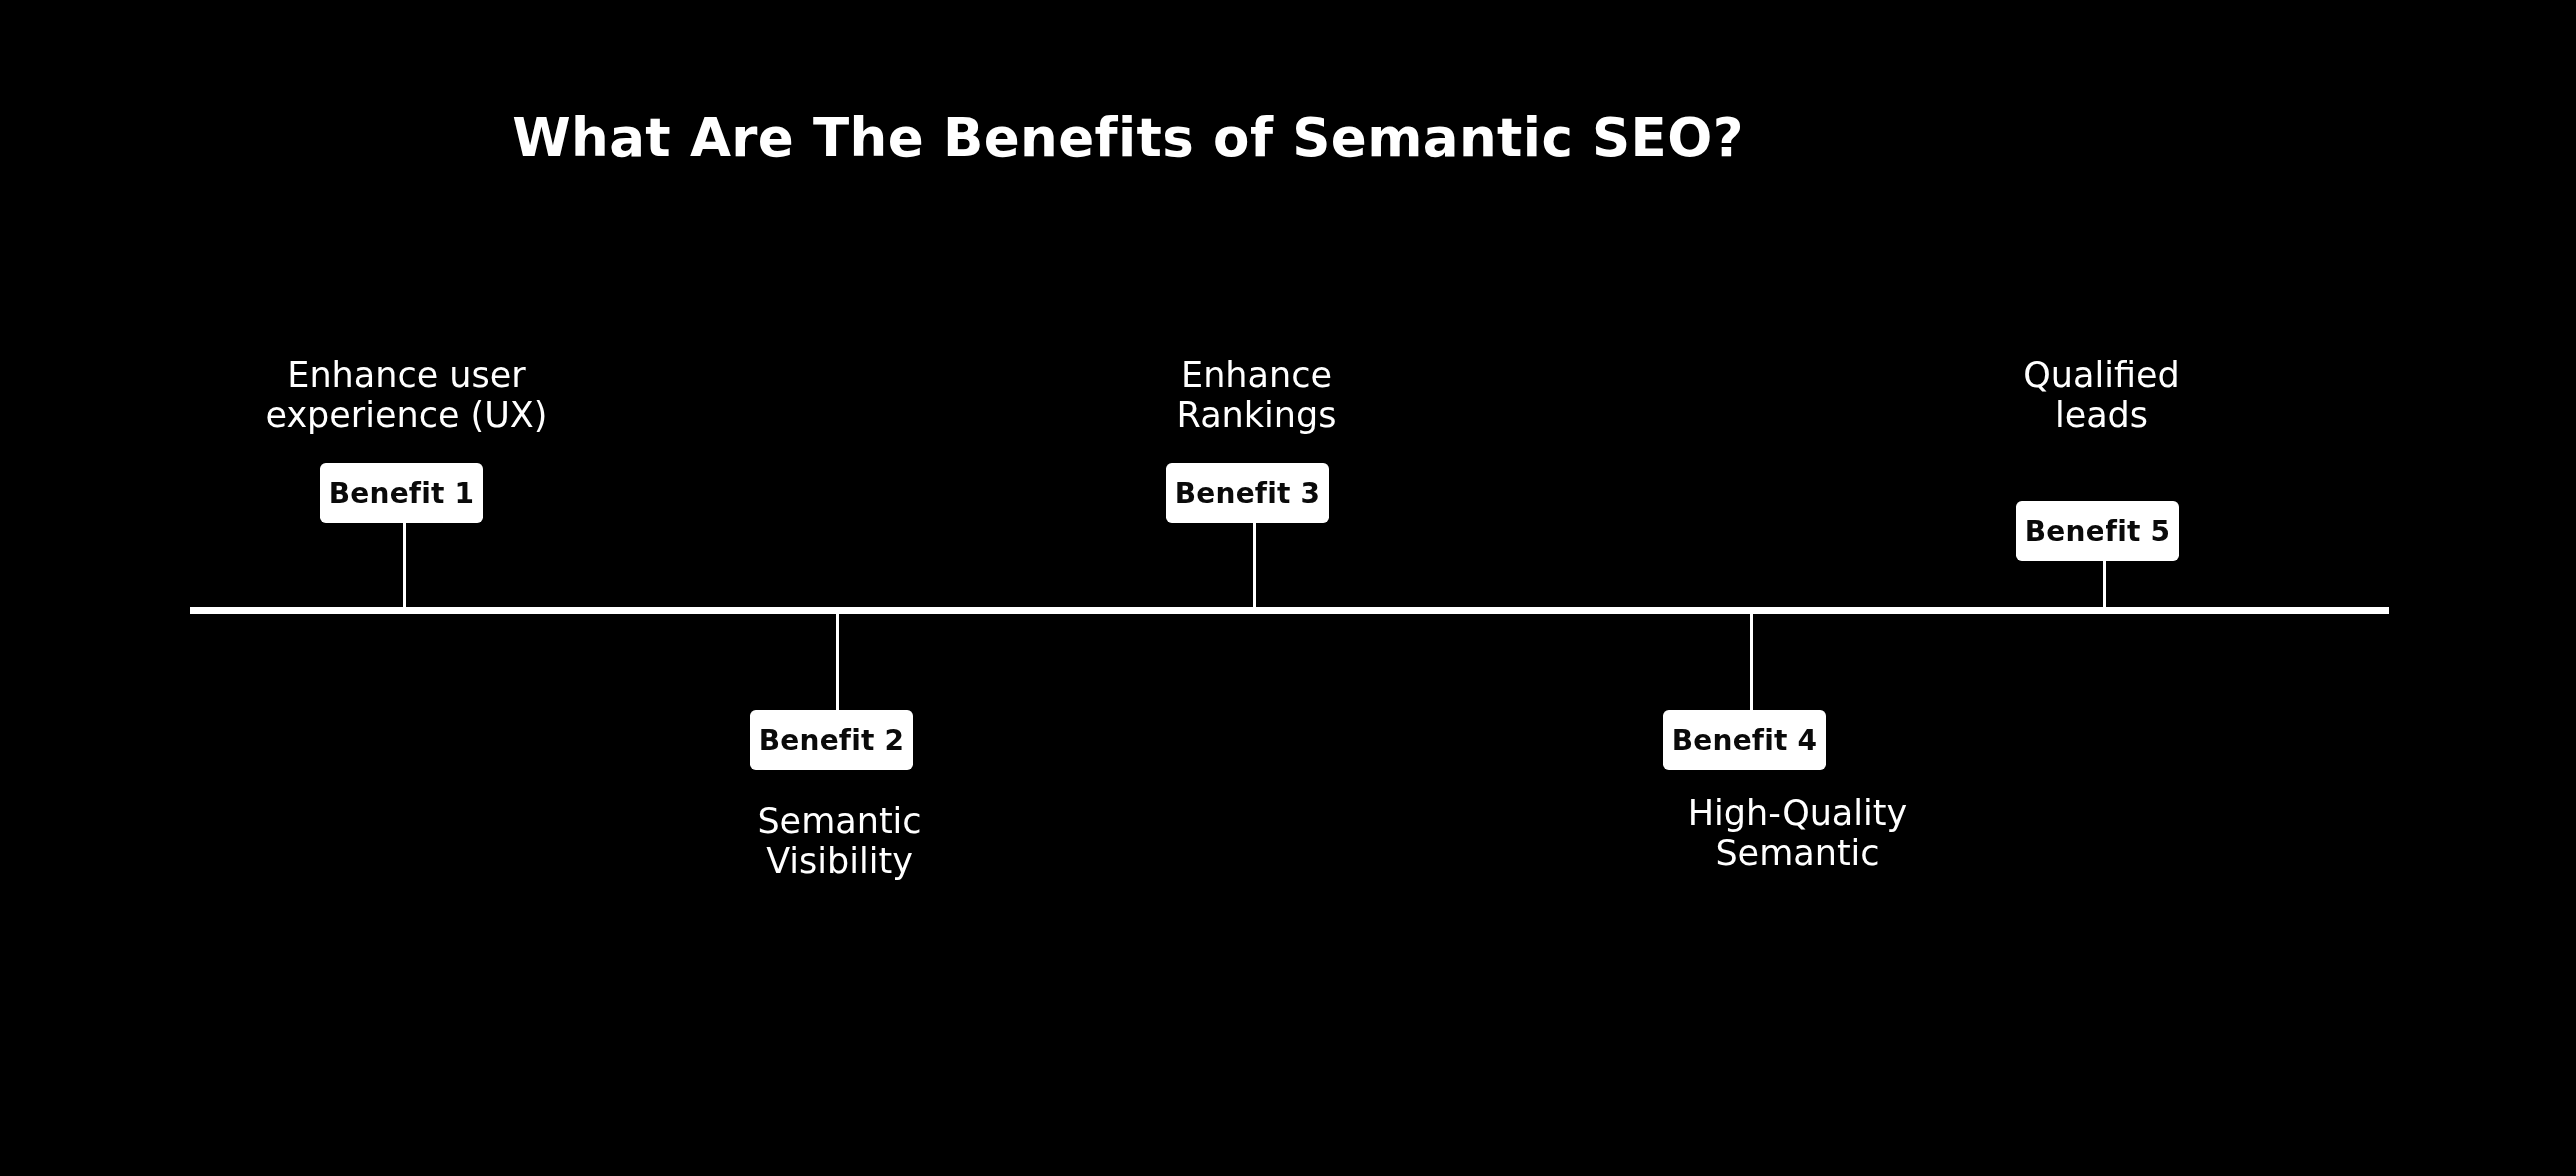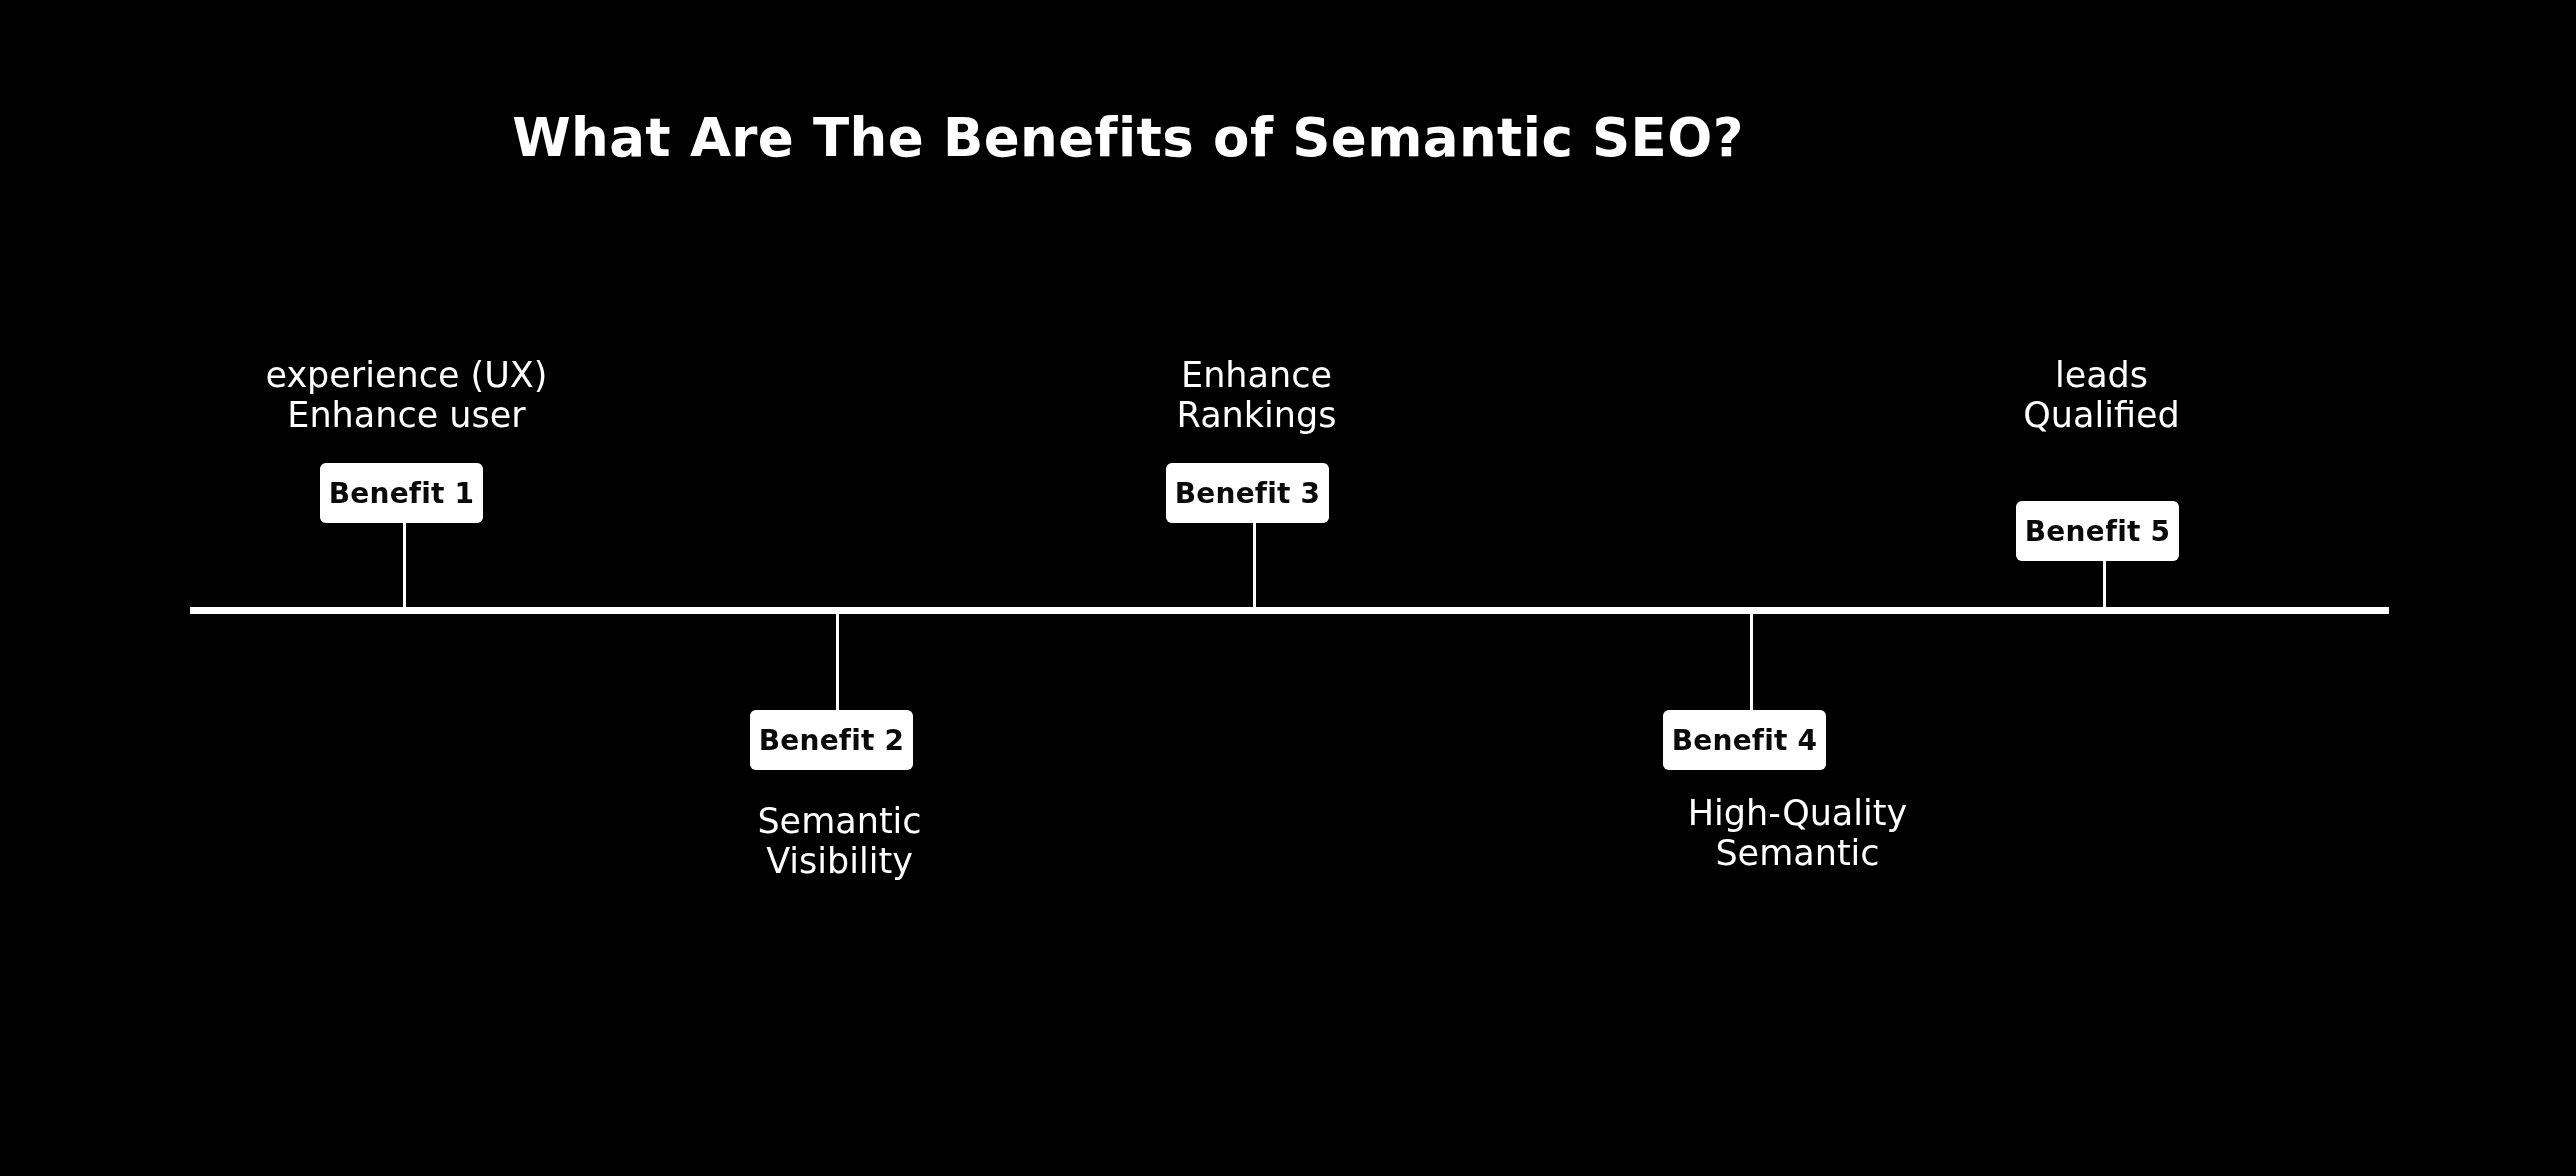--- a/index.html
+++ b/index.html
@@ -91,22 +91,22 @@
 </head>
 <body>
 
 <div class="canvas">
 
   <div class="title">What Are The Benefits of Semantic SEO?</div>
 
   <div class="timeline"></div>
 
   <div class="label up" style="left:190px;">
+    <span class="line">Enhance user</span>
     <span class="line">experience (UX)</span>
-    <span class="line">Enhance user</span>
   </div>
   <div class="badge up" style="left:320px;">Benefit 1</div>
   <div class="connector up" style="left:403px;"></div>
 
   <div class="connector down" style="left:836px;"></div>
   <div class="badge down" style="left:750px;">Benefit 2</div>
   <div class="label down2" style="left:623px;">
     <span class="line">Semantic</span>
     <span class="line">Visibility</span>
   </div>
@@ -119,20 +119,20 @@
   <div class="connector up" style="left:1253px;"></div>
 
   <div class="connector down" style="left:1750px;"></div>
   <div class="badge down" style="left:1663px;">Benefit 4</div>
   <div class="label down4" style="left:1581px;">
     <span class="line">High-Quality</span>
     <span class="line">Semantic</span>
   </div>
 
   <div class="label up" style="left:1885px;">
+    <span class="line">Qualified</span>
     <span class="line">leads</span>
-    <span class="line">Qualified</span>
   </div>
   <div class="badge up" style="left:2016px;margin-top:38px;">Benefit 5</div>
   <div class="connector up" style="left:2103px;"></div>
 
 </div>
 
 
 </body></html>

